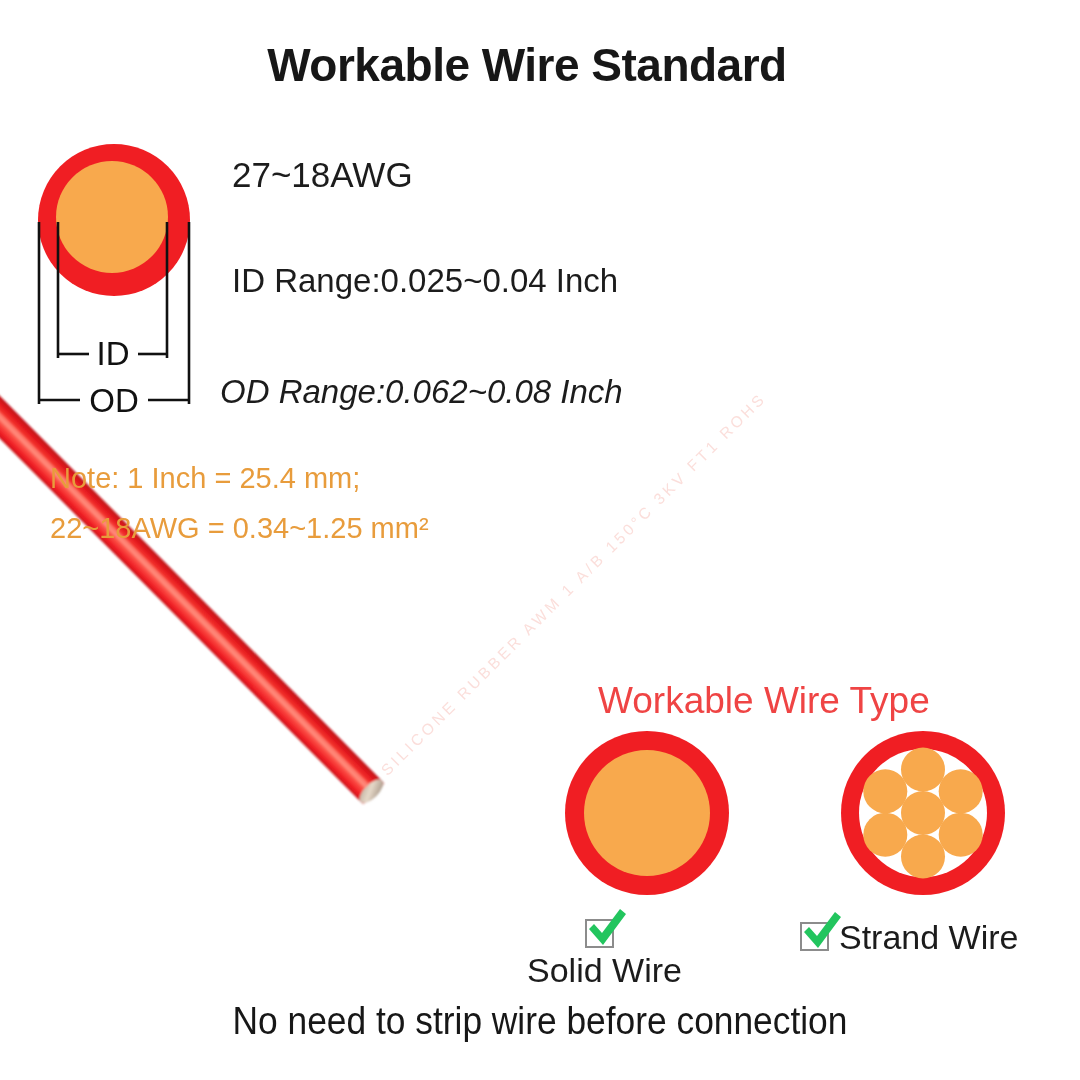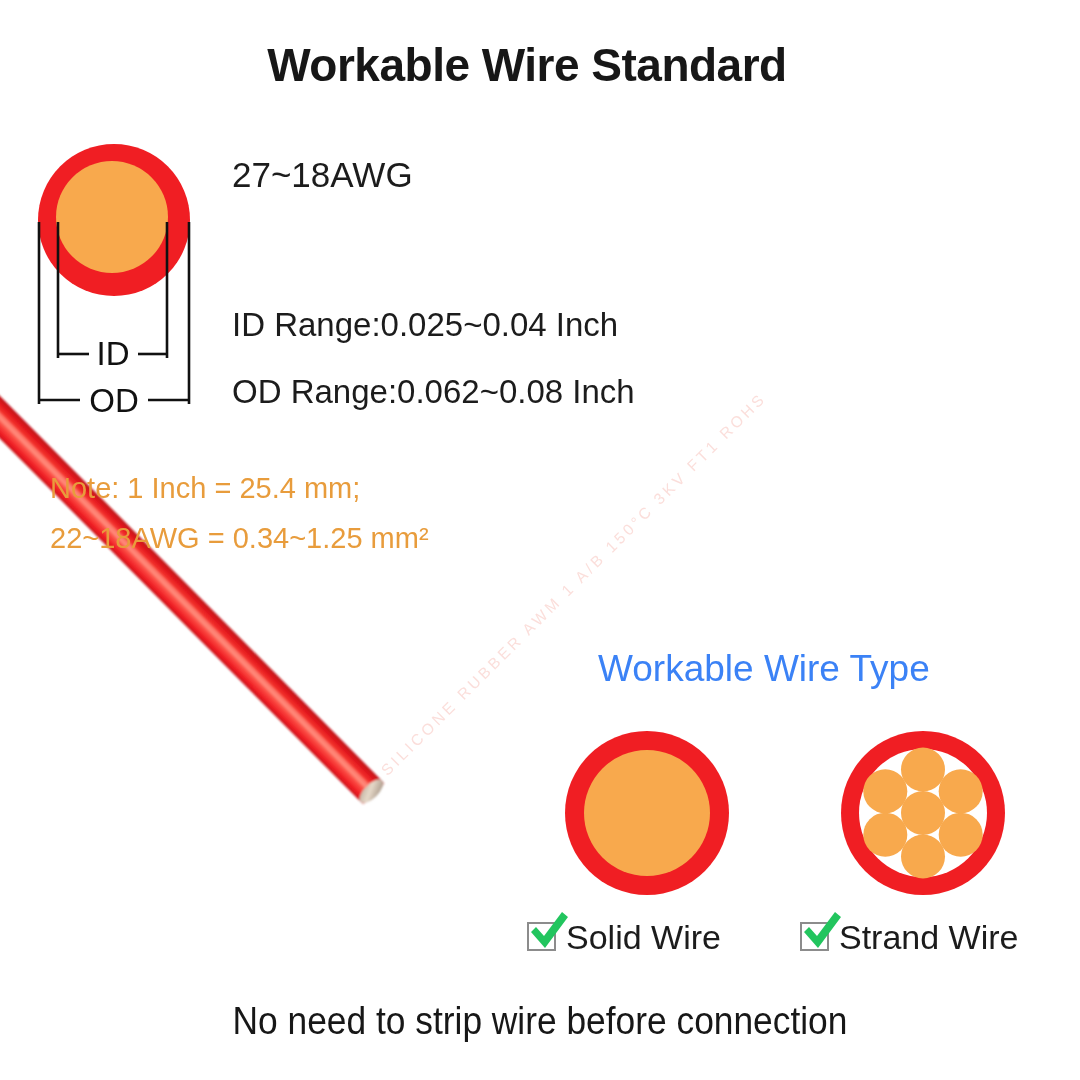--- a/index.html
+++ b/index.html
@@ -56,58 +56,58 @@
   }
 
   
   .spec-line {
     position: absolute;
     font-size: 33px;
     color: #1c1c1c;
     white-space: nowrap;
   }
   #spec-awg   { left: 232px; top: 155px; font-size: 35px; }
-  #spec-id    { left: 232px; top: 262px; margin-top: 44px; }
-  #spec-od    { left: 232px; top: 373px; }
+  #spec-id    { left: 232px; top: 262px; }
+  #spec-od    { left: 220px; top: 373px; font-style: italic; }
 
   
   #note-block {
     position: absolute;
     left: 50px;
-    top: 463px;
+    top: 453px;
     color: #E89C3C;
     font-size: 29px;
     line-height: 50px;
     white-space: nowrap;
   }
 
   
   #wire-type-title {
     position: absolute;
     left: 598px;
-    top: 648px;
+    top: 680px;
     font-size: 37px;
-    color: #3b82f6;
+    color: #ef4444;
     white-space: nowrap;
   }
   .wire-type-figure {
     position: absolute;
     width: 170px;
     height: 170px;
   }
   #solid-wire-figure  { left: 562px; top: 728px; }
   #strand-wire-figure { left: 838px; top: 728px; }
 
   .wire-type-option {
     position: absolute;
     display: flex;
     align-items: center;
     white-space: nowrap;
   }
-  #solid-wire-option  { left: 527px; top: 918px; }
+  #solid-wire-option  { left: 527px; top: 918px; flex-direction: column; }
   #strand-wire-option { left: 800px; top: 918px; }
 
   .checkbox {
     position: relative;
     width: 33px;
     height: 33px;
     flex: 0 0 33px;
     margin-right: 6px;
   }
   .checkbox .box {

